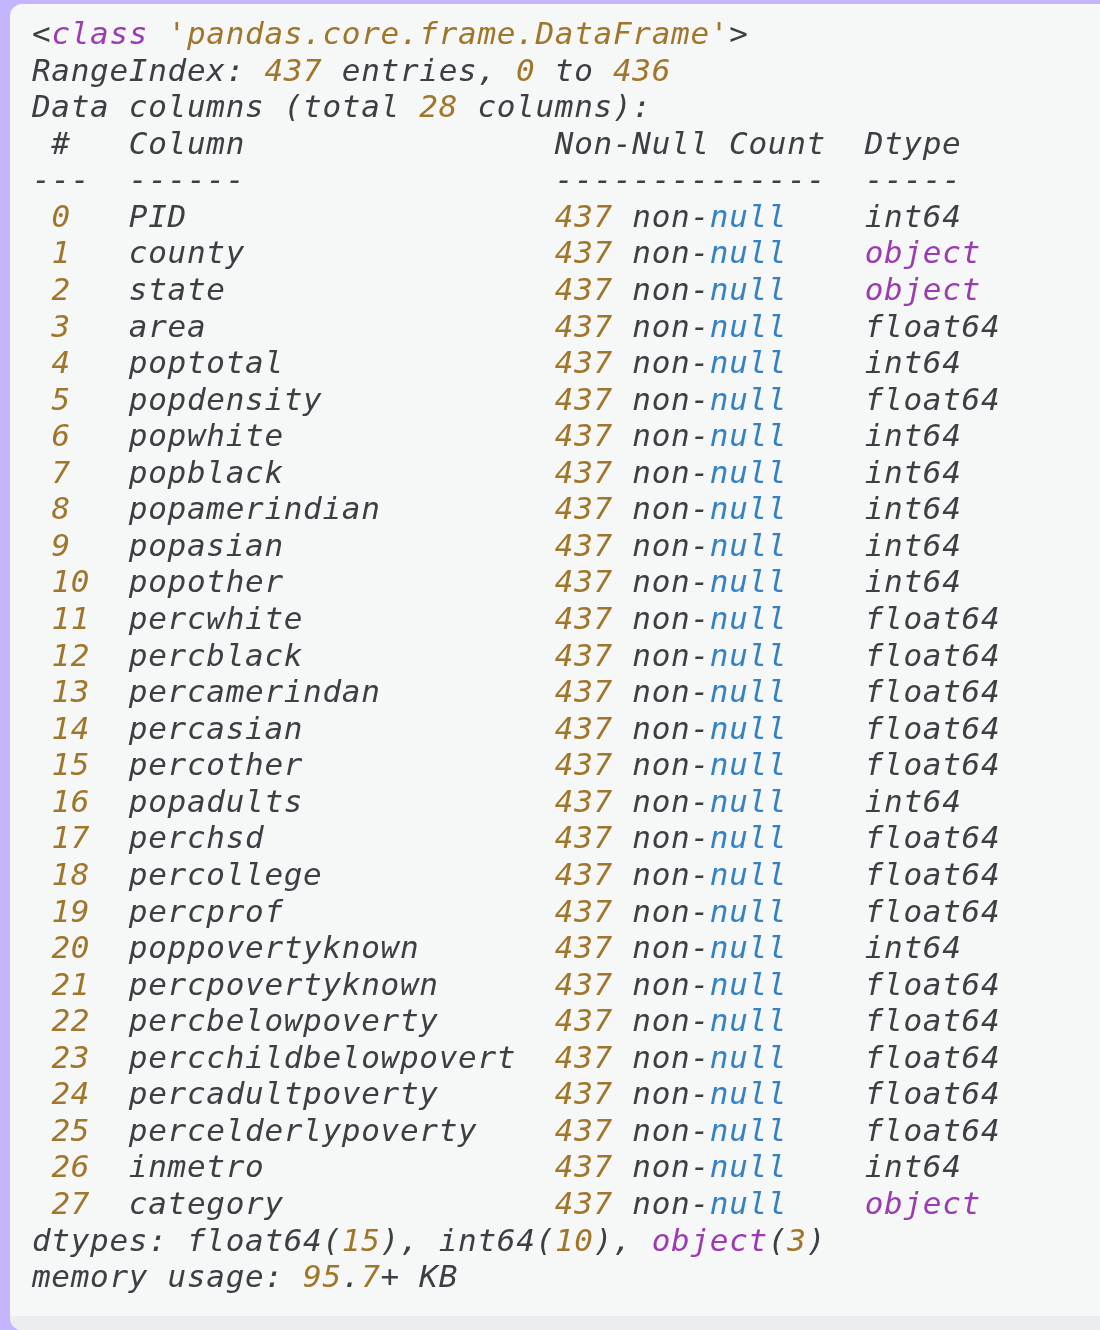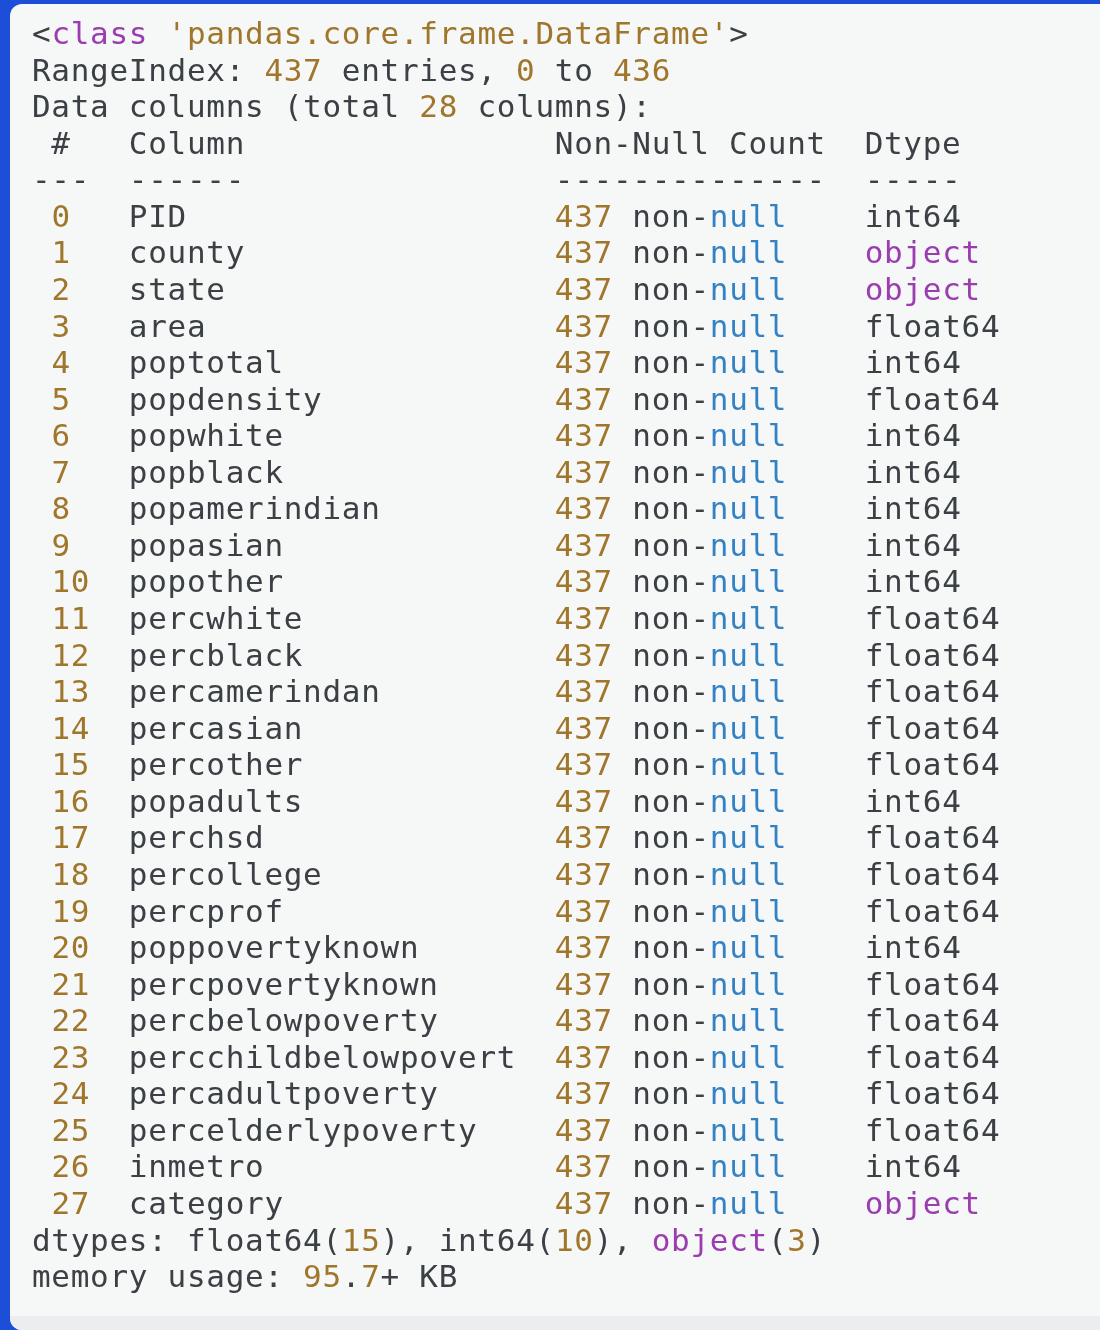--- a/index.html
+++ b/index.html
@@ -7,21 +7,22 @@
     padding: 0;
     background: #ffffff;
     width: 1100px;
     height: 1330px;
     overflow: hidden;
   }
   .page {
     position: relative;
     width: 1100px;
     height: 1330px;
-    background: #1d4ed8;
+    background: #c4b5fd;
+    font-style: italic;
   }
   .output-block {
     position: absolute;
     left: 10px;
     top: 4px;
     right: 0;
     bottom: 0;
     background: var(--block-bg, #f6f7f7);
     border-radius: 12px 0 0 12px;
     overflow: hidden;

